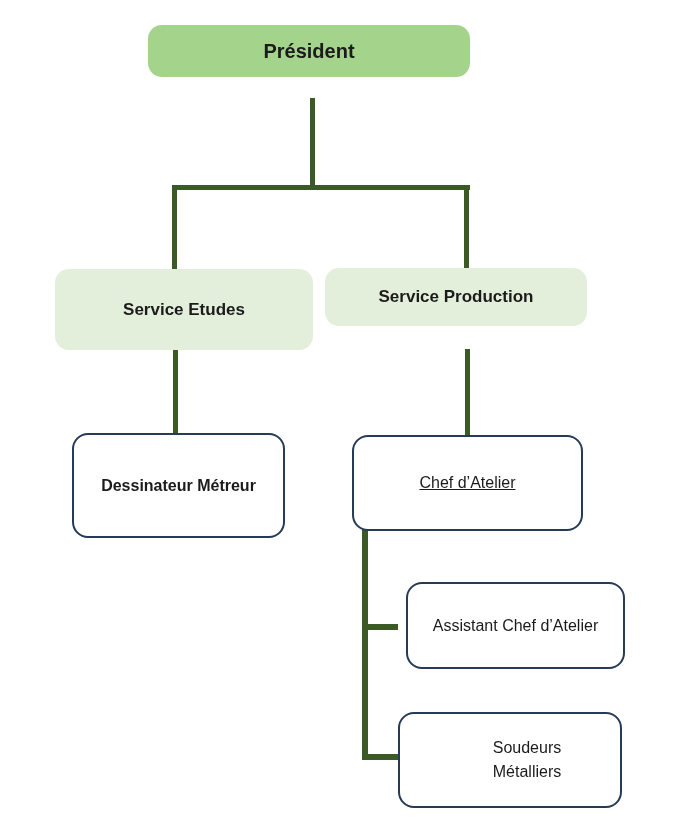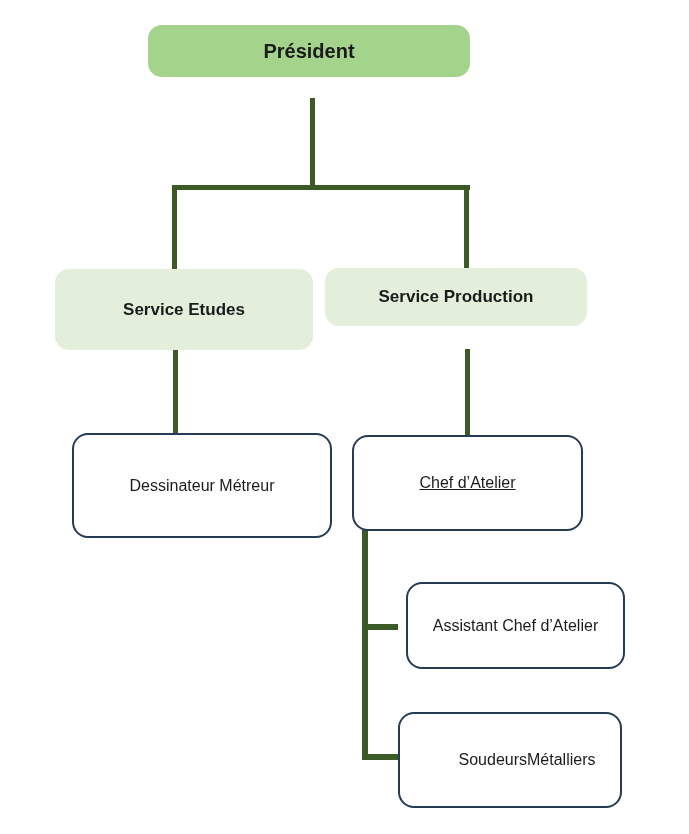--- a/index.html
+++ b/index.html
@@ -44,25 +44,26 @@
   }
   .node-service-etudes { left: 55px; top: 269px; width: 258px; height: 81px; }
   .node-service-production { left: 325px; top: 268px; width: 262px; height: 58px; }
   .node-white {
     background: #ffffff;
     border: 2px solid var(--white-box-border);
     border-radius: 16px;
     font-size: 16px;
     font-weight: normal;
   }
-  .node-dessinateur { left: 72px; top: 433px; width: 260px; height: 105px; }
+  .node-dessinateur { left: 72px; top: 433px; width: 213px; height: 105px; font-weight: bold; }
   .node-chef { left: 352px; top: 435px; width: 231px; height: 96px; text-decoration: underline; }
   .node-assistant { left: 398px; top: 582px; width: 219px; height: 87px; margin-left: 8px; }
   .node-soudeurs {
     left: 398px; top: 712px; width: 224px; height: 96px;
+    flex-direction: column;
     row-gap: 4px;
     padding-left: 34px;
   }
   .connector {
     position: absolute;
     background: var(--connector);
   }
   .c-president-down { left: 310px; top: 98px; width: 5px; height: 91px; }
   .c-hbar          { left: 172px; top: 185px; width: 298px; height: 5px; }
   .c-left-down     { left: 172px; top: 185px; width: 5px; height: 84px; }

